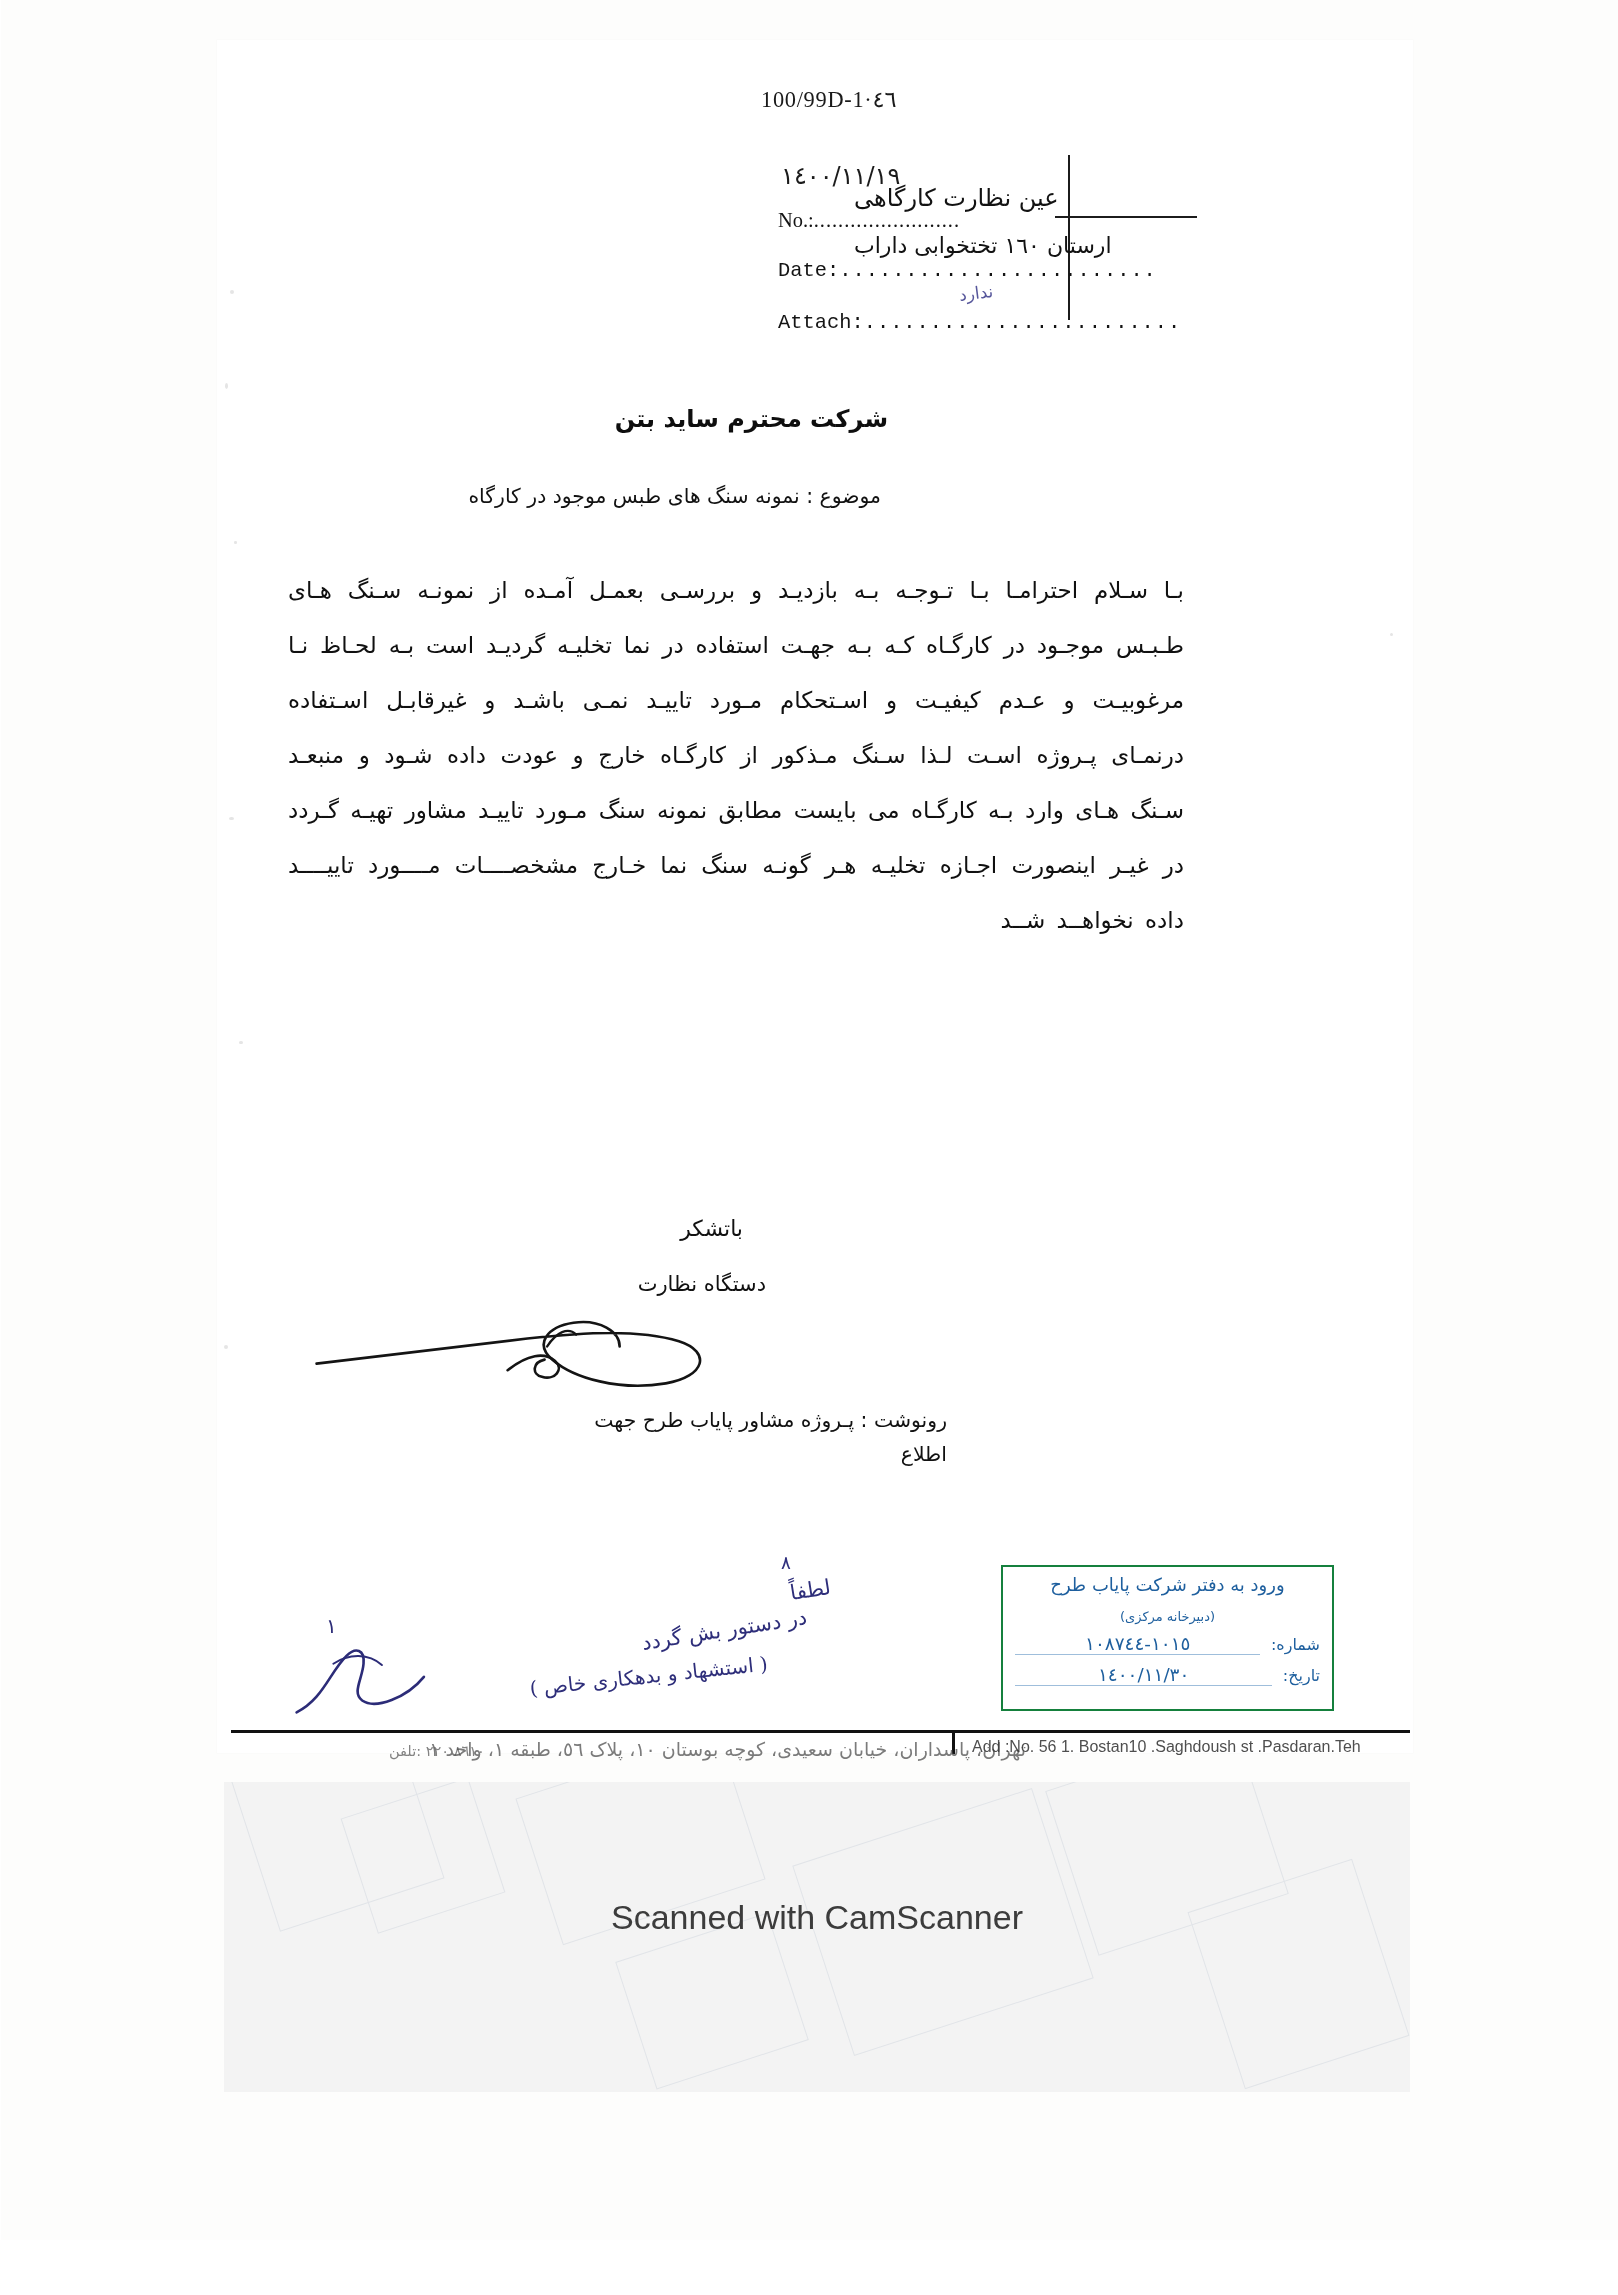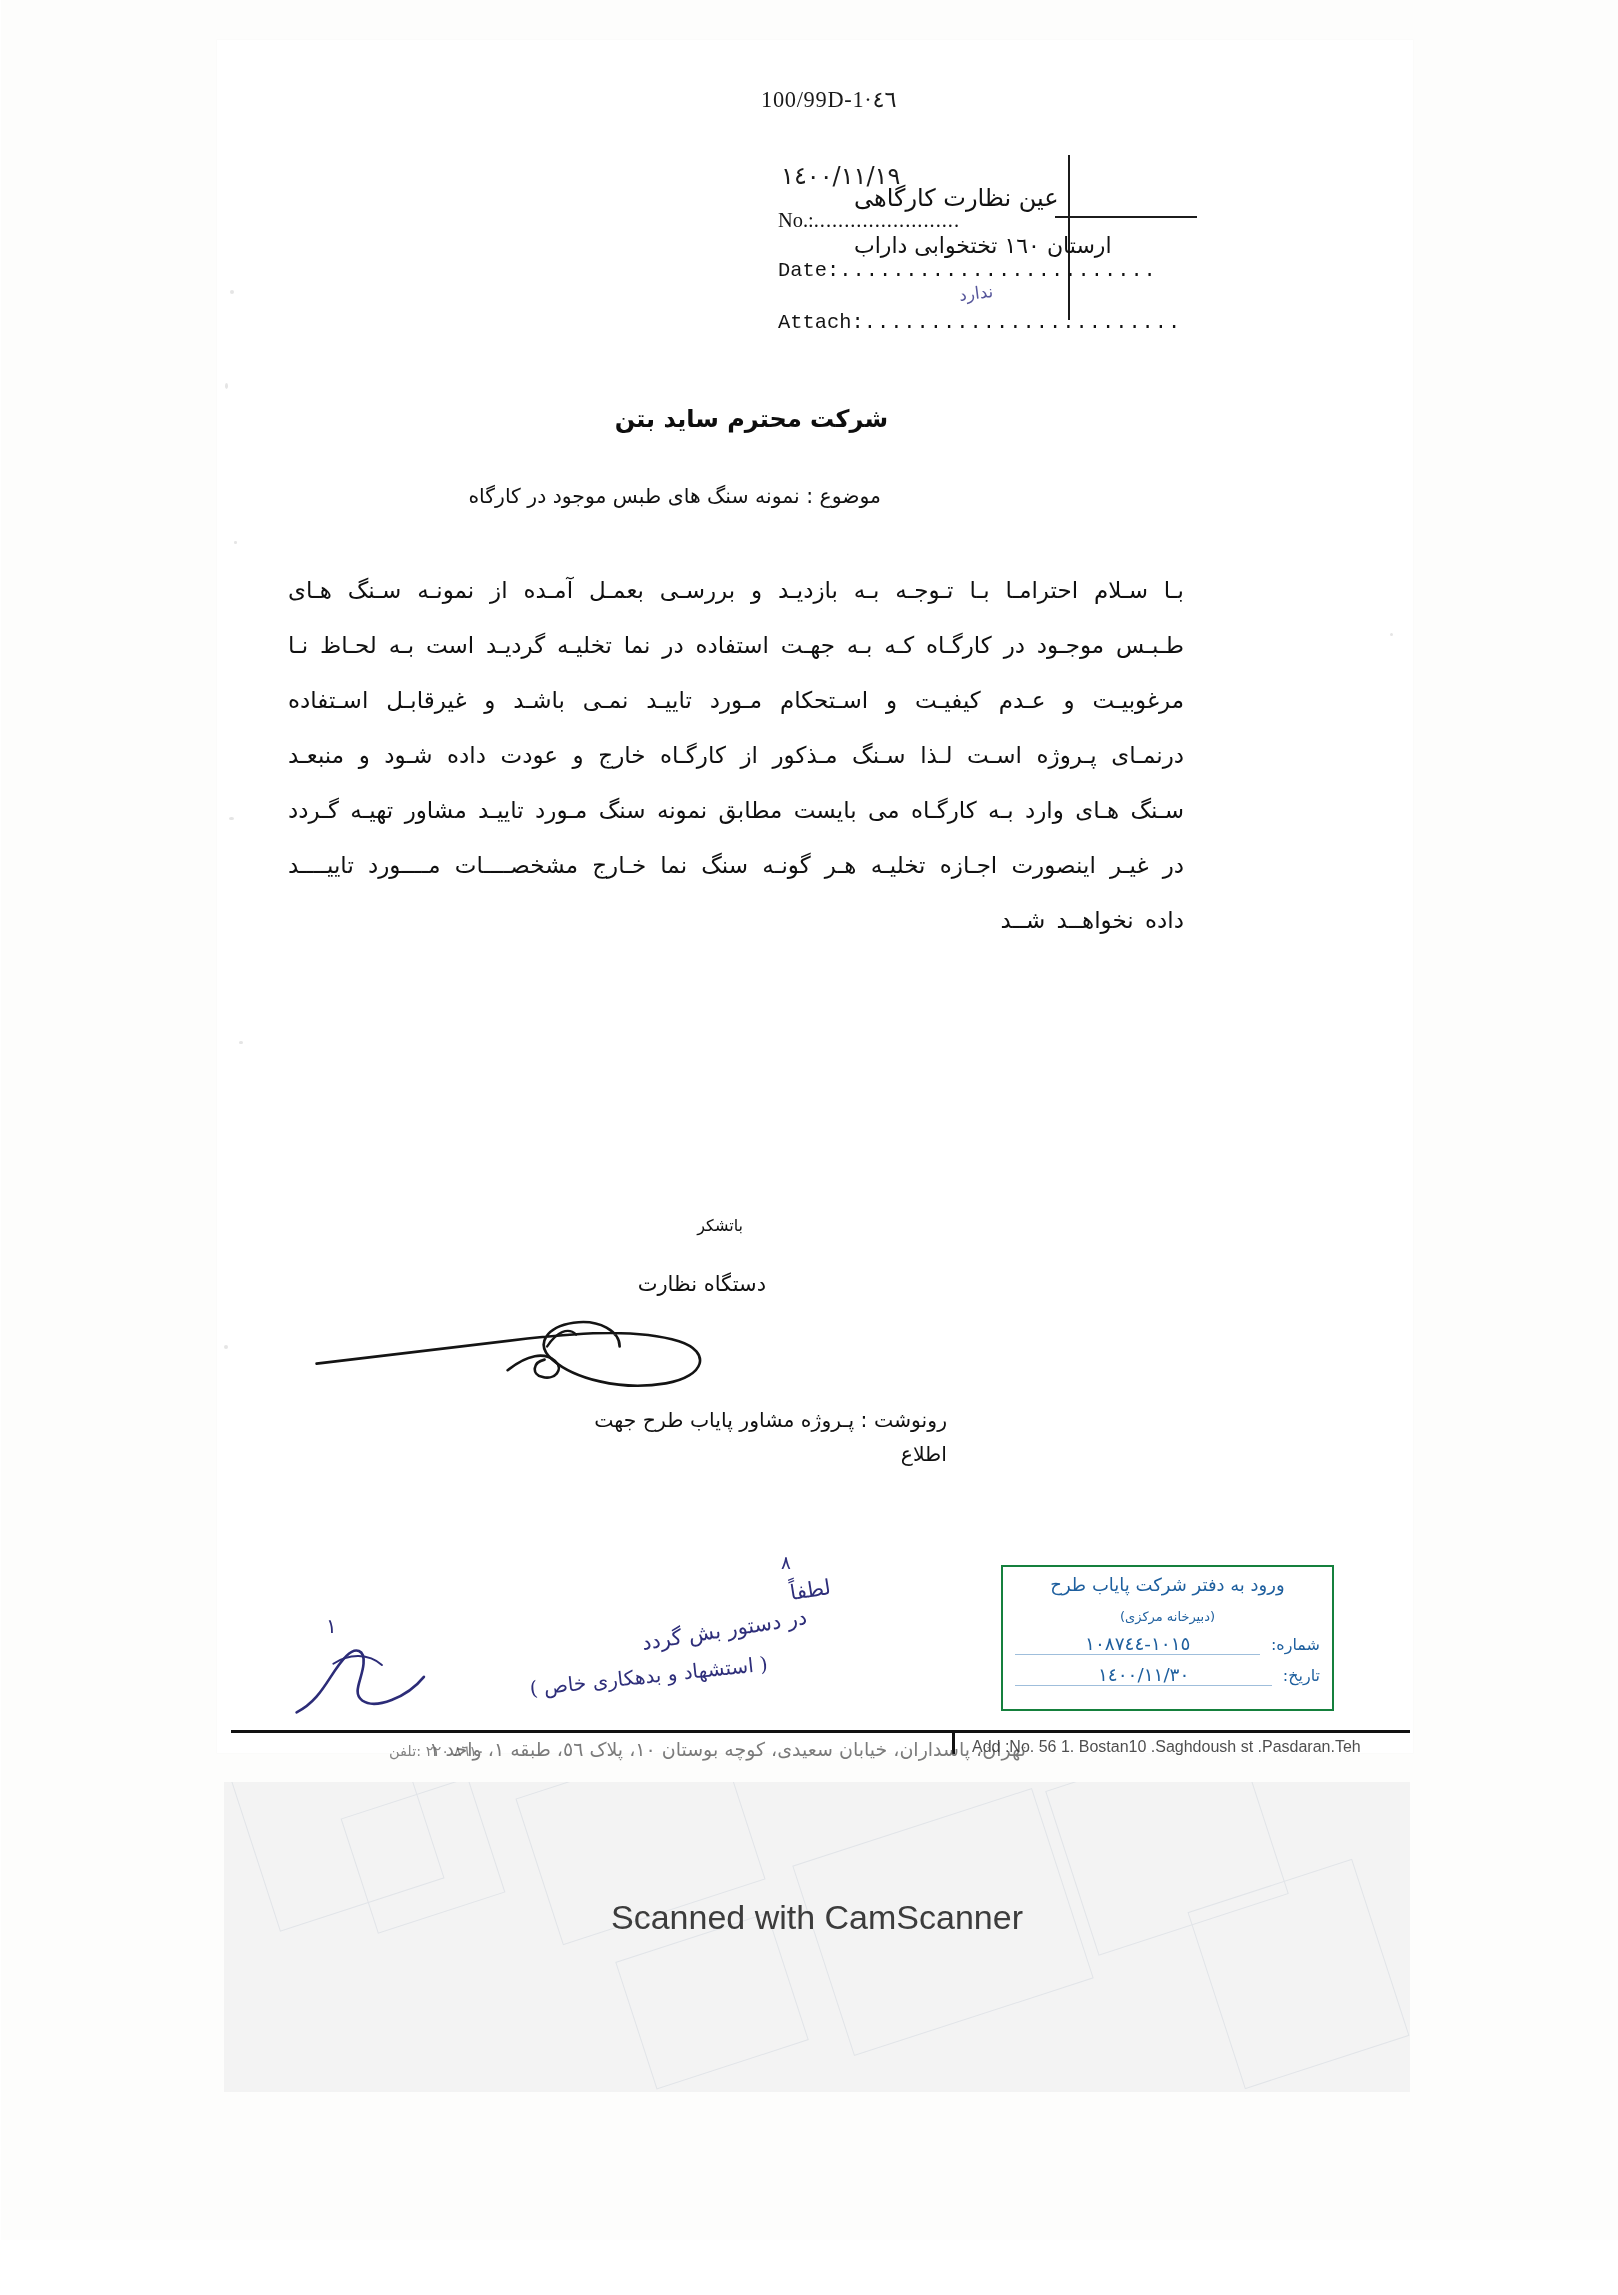--- a/index.html
+++ b/index.html
@@ -225,21 +225,21 @@
   .body-text p {
     margin: 0 0 0 0;
     letter-spacing: 0.8px;
     word-spacing: 4px;
   }
 
   .thanks {
     position: absolute;
     right: 876px;
     top: 1216px;
-    font-size: 16px;
+    font-size: 22px;
     color: #111;
   }
   .signer {
     position: absolute;
     right: 853px;
     top: 1272px;
     font-size: 21px;
     color: #111;
   }
   .signature {

